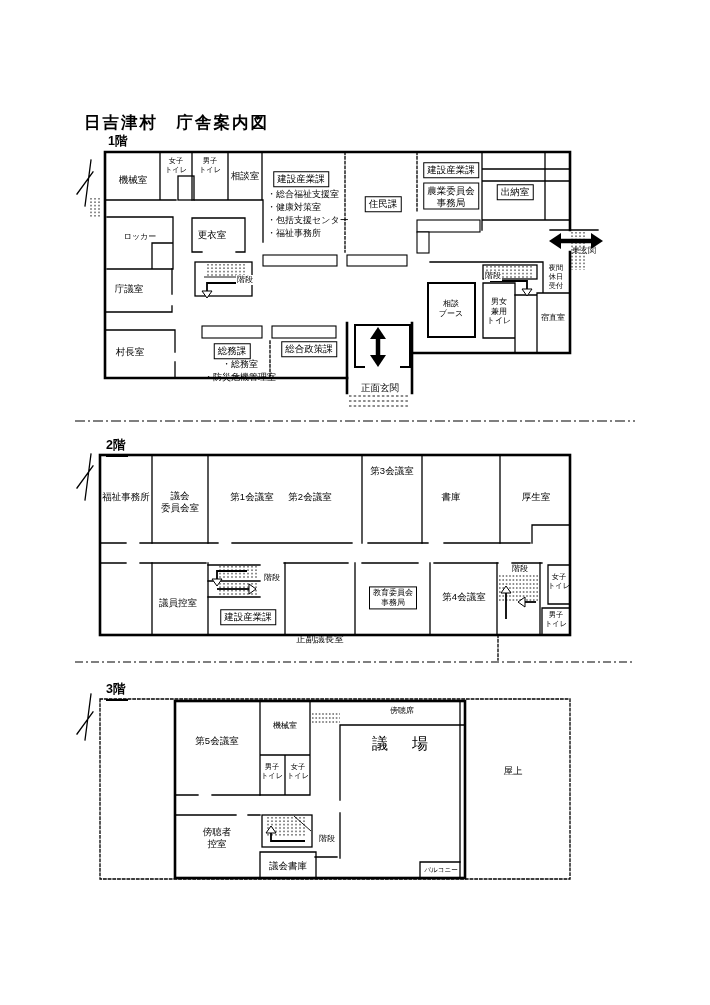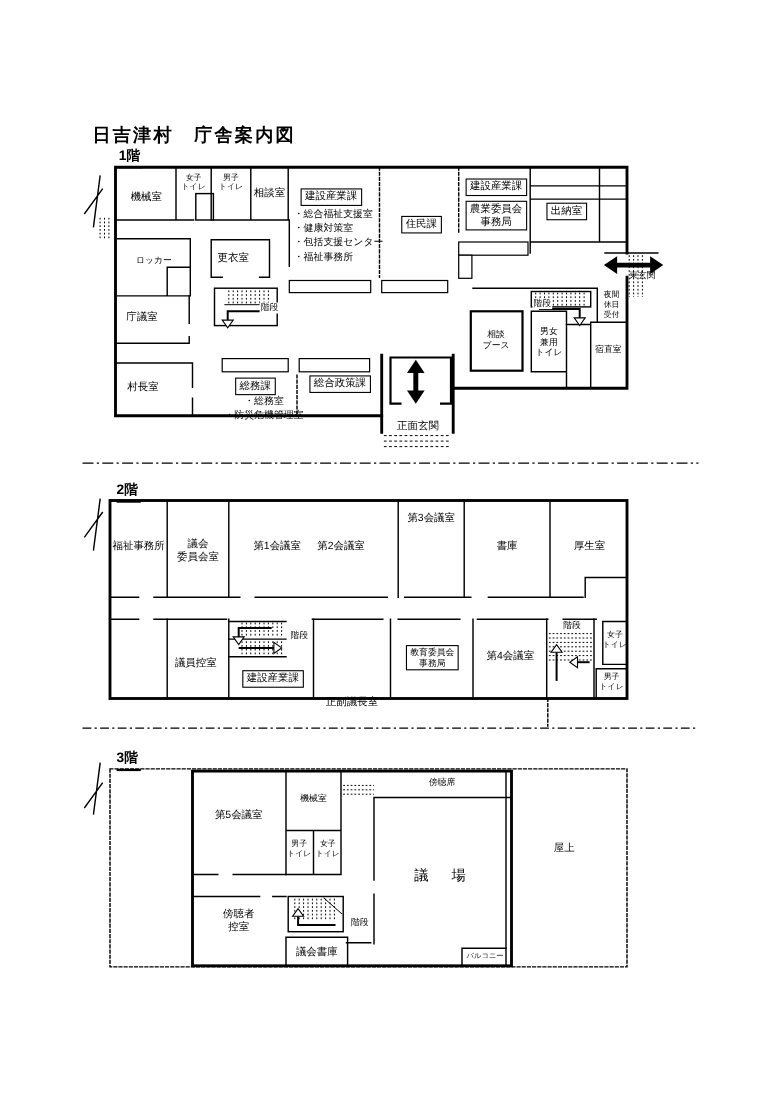--- a/index.html
+++ b/index.html
@@ -207,21 +207,21 @@
 ・防災危機管理室</div>
   <div class="lbl boxed" style="left:309px;top:349px">総合政策課</div>
   <div class="lbl" style="left:380px;top:388px">正面玄関</div>
 
   <div class="lbl" style="left:126px;top:497px">福祉事務所</div>
   <div class="lbl" style="left:180px;top:501px">議会
 委員会室</div>
   <div class="lbl" style="left:252px;top:497px">第1会議室</div>
   <div class="lbl" style="left:310px;top:497px">第2会議室</div>
   <div class="lbl" style="left:392px;top:471px">第3会議室</div>
-  <div class="lbl" style="left:461px;top:497px">書庫</div>
+  <div class="lbl" style="left:451px;top:497px">書庫</div>
   <div class="lbl" style="left:536px;top:497px">厚生室</div>
   <div class="lbl" style="left:178px;top:603px">議員控室</div>
   <div class="lbl-l s7 bg" style="left:263px;top:573px">階段</div>
   <div class="lbl boxed" style="left:248px;top:617px">建設産業課</div>
   <div class="lbl" style="left:320px;top:639px">正副議長室</div>
   <div class="lbl boxed s8" style="left:393px;top:598px">教育委員会
 事務局</div>
   <div class="lbl" style="left:464px;top:597px">第4会議室</div>
   <div class="lbl-l s7 bg" style="left:511px;top:564px">階段</div>
   <div class="lbl s7" style="left:559px;top:582px">女子
@@ -229,21 +229,21 @@
   <div class="lbl s7" style="left:556px;top:620px">男子
 トイレ</div>
 
   <div class="lbl" style="left:217px;top:741px">第5会議室</div>
   <div class="lbl s8" style="left:285px;top:726px">機械室</div>
   <div class="lbl s7" style="left:272px;top:772px">男子
 トイレ</div>
   <div class="lbl s7" style="left:298px;top:772px">女子
 トイレ</div>
   <div class="lbl s8" style="left:402px;top:711px">傍聴席</div>
-  <div class="lbl wide" style="left:402px;top:796px;font-size:13px">議　場</div>
+  <div class="lbl wide" style="left:402px;top:744px;font-size:16px">議　場</div>
   <div class="lbl" style="left:513px;top:771px">屋上</div>
   <div class="lbl" style="left:217px;top:837px">傍聴者
 控室</div>
   <div class="lbl-l s7 bg" style="left:318px;top:834px">階段</div>
   <div class="lbl" style="left:288px;top:866px">議会書庫</div>
   <div class="lbl s65" style="left:441px;top:870px">バルコニー</div>
 
 </div>
 
 </body></html>

